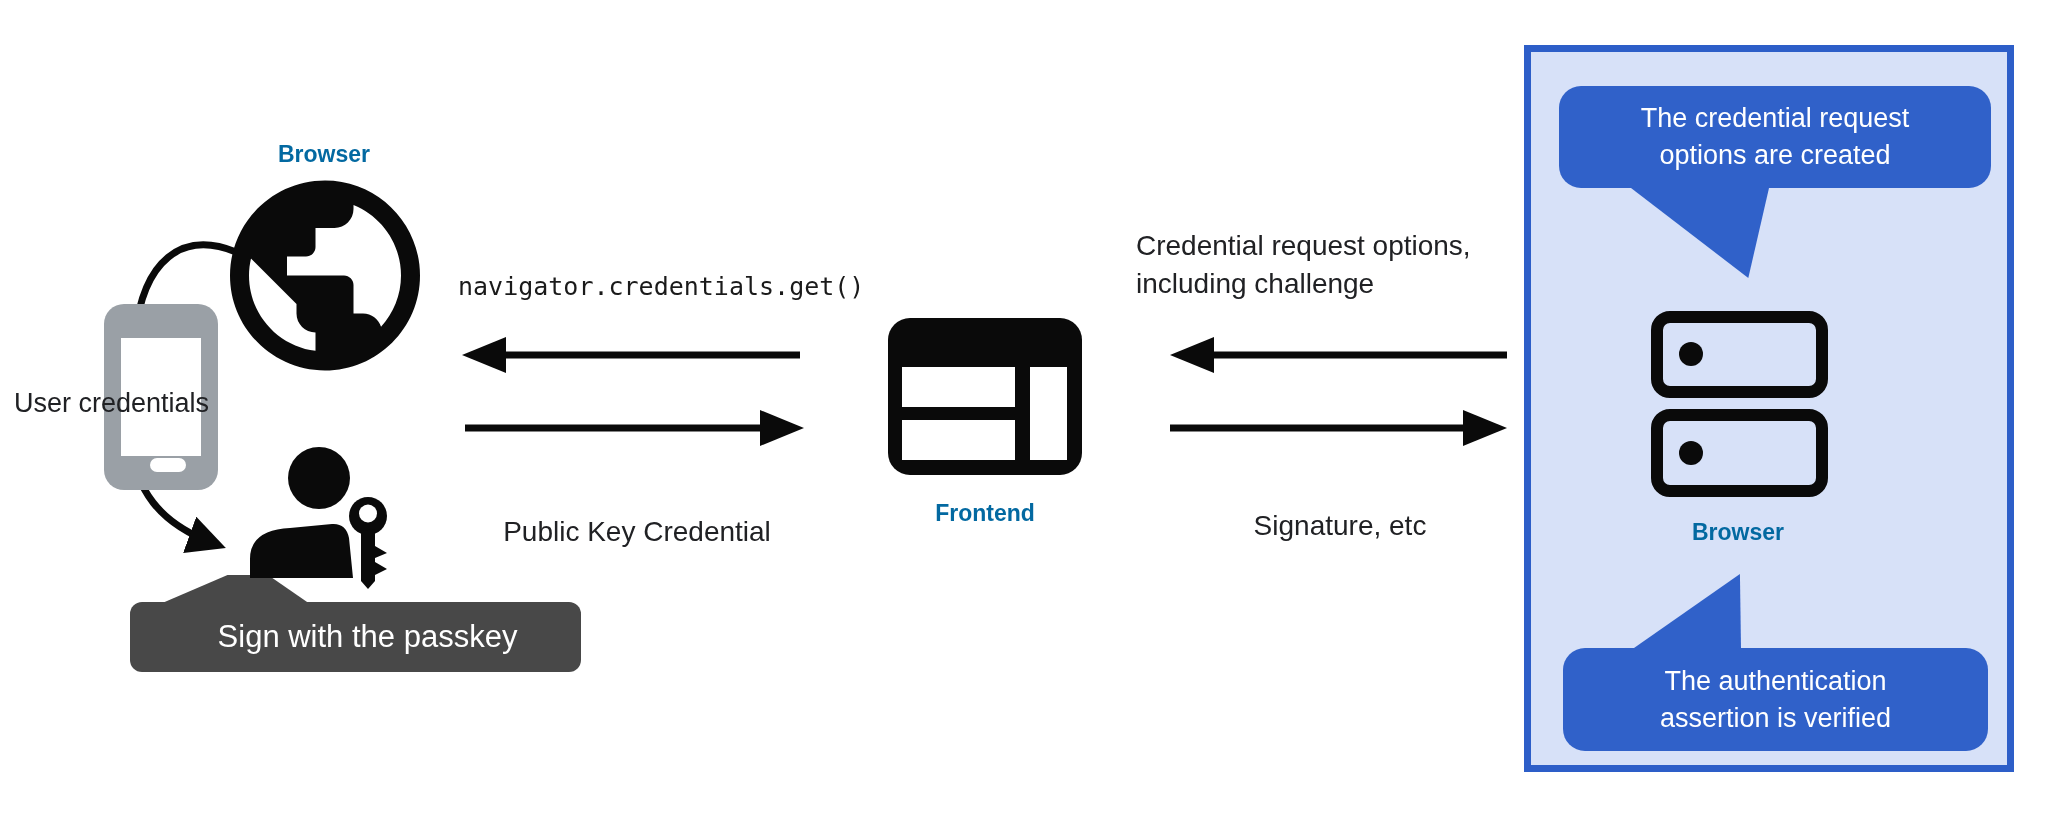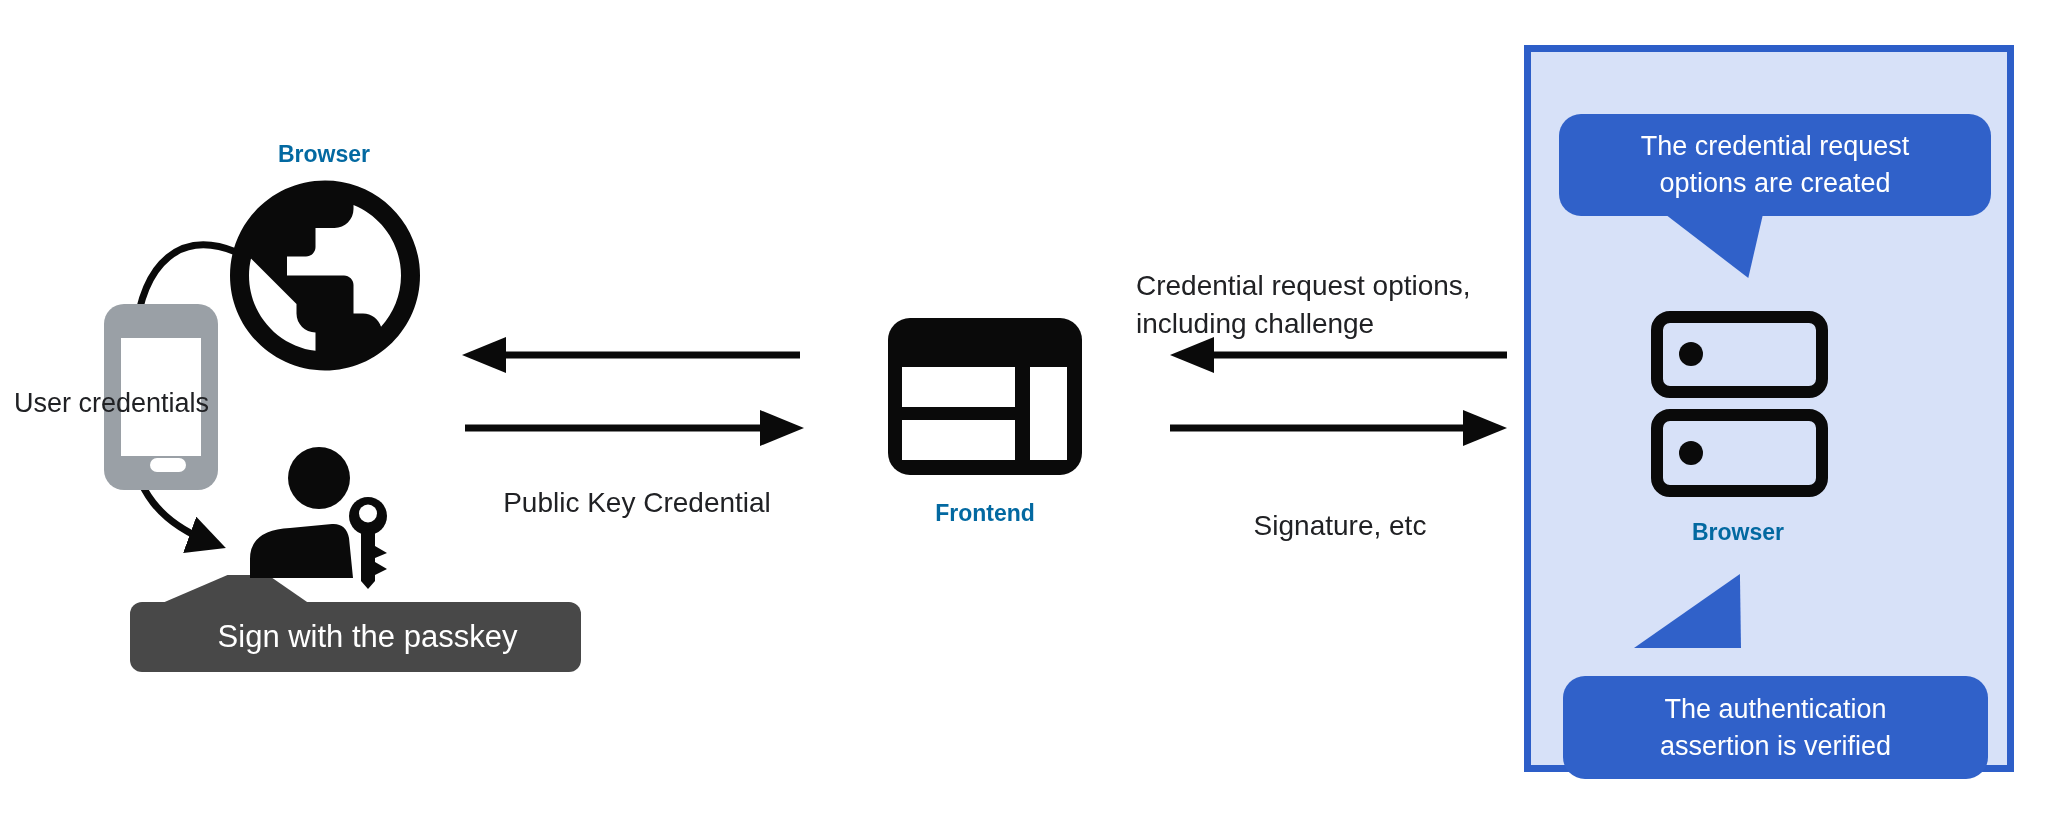--- a/index.html
+++ b/index.html
@@ -22,29 +22,29 @@
     clip-path:polygon(45% 0,72% 0,100% 100%,0 100%);
   }
   
   .panel{
     left:1524px;top:45px;width:490px;height:727px;box-sizing:border-box;
     background:var(--panel-fill,#D7E1F8);border:7px solid var(--panel-border,#2D5EC8);
   }
   .callout{
     background:var(--callout-blue,#3061C9);color:#fff;border-radius:22px;
     display:flex;align-items:center;justify-content:center;text-align:center;
-    font-size:27px;line-height:37px;margin-top:28px;
+    font-size:27px;line-height:37px;
   }
   .callout-top{left:28px;top:34px;width:432px;height:102px;padding:0 48px;box-sizing:border-box;}
   .callout-top-tail{left:100px;top:136px;width:138px;height:90px;background:var(--callout-blue,#3061C9);
     clip-path:polygon(0 0,100% 0,85% 100%);}
   .callout-bottom{left:32px;top:596px;width:425px;height:103px;padding:0 68px;box-sizing:border-box;}
   .callout-bottom-tail{left:103px;top:522px;width:107px;height:74px;background:var(--callout-blue,#3061C9);
     clip-path:polygon(99% 0,0 100%,100% 100%);}
-  .prewrap{white-space:pre-line;margin-top:40px;}
+  .prewrap{white-space:pre-line;}
 </style>
 </head>
 <body>
 
 <div class="canvas">
 
   <svg class="abs" style="left:0;top:0;" width="2046" height="818" viewBox="0 0 2046 818">
     <defs>
       <marker id="ah" viewBox="0 0 10 10" refX="7" refY="5" markerWidth="5.5" markerHeight="5.5" orient="auto-start-reverse">
         <path d="M0 0 L10 5 L0 10 z" fill="#0a0a0a"></path>
@@ -96,21 +96,22 @@
   <svg class="abs" style="left:250px;top:444px;" width="112" height="134" viewBox="0 0 112 134">
     <circle cx="69" cy="34" r="31" fill="#0a0a0a"></circle>
     <path fill="#0a0a0a" d="M 0 134 L 0 115 Q 0 86 40 84 L 82 80 Q 96 79 99 94 L 103 134 Z"></path>
   </svg>
   <svg class="abs" style="left:348px;top:496px;" width="46" height="94" viewBox="0 0 46 94">
     <circle cx="20" cy="20" r="19" fill="#0a0a0a"></circle>
     <circle cx="20" cy="17.5" r="9" fill="#ffffff"></circle>
     <polygon fill="#0a0a0a" points="13,35 27,33 27,50 39,57 27,62 27,66 39,73 27,79 27,85 20,93 13,85"></polygon>
   </svg>
 
-  <div class="abs flow-label" style="left:462px;top:487px;width:350px;text-align:center;">Public Key Credential</div>
+  <div class="abs code-label" style="left:458px;top:272px;">navigator.credentials.get()</div>
+  <div class="abs flow-label" style="left:462px;top:516px;width:350px;text-align:center;">Public Key Credential</div>
 
   <svg class="abs" style="left:888px;top:318px;" width="194" height="157" viewBox="0 0 194 157">
     <rect x="0" y="0" width="194" height="157" rx="22" fill="#0a0a0a"></rect>
     <rect x="14" y="49" width="113" height="40" fill="#ffffff"></rect>
     <rect x="14" y="102" width="113" height="40" fill="#ffffff"></rect>
     <rect x="142" y="49" width="37" height="93" fill="#ffffff"></rect>
   </svg>
   <div class="abs node-label" style="left:885px;top:500px;width:200px;">Frontend</div>
 
   <div class="abs flow-label prewrap" style="left:1136px;top:227px;line-height:38px;">Credential request options,

